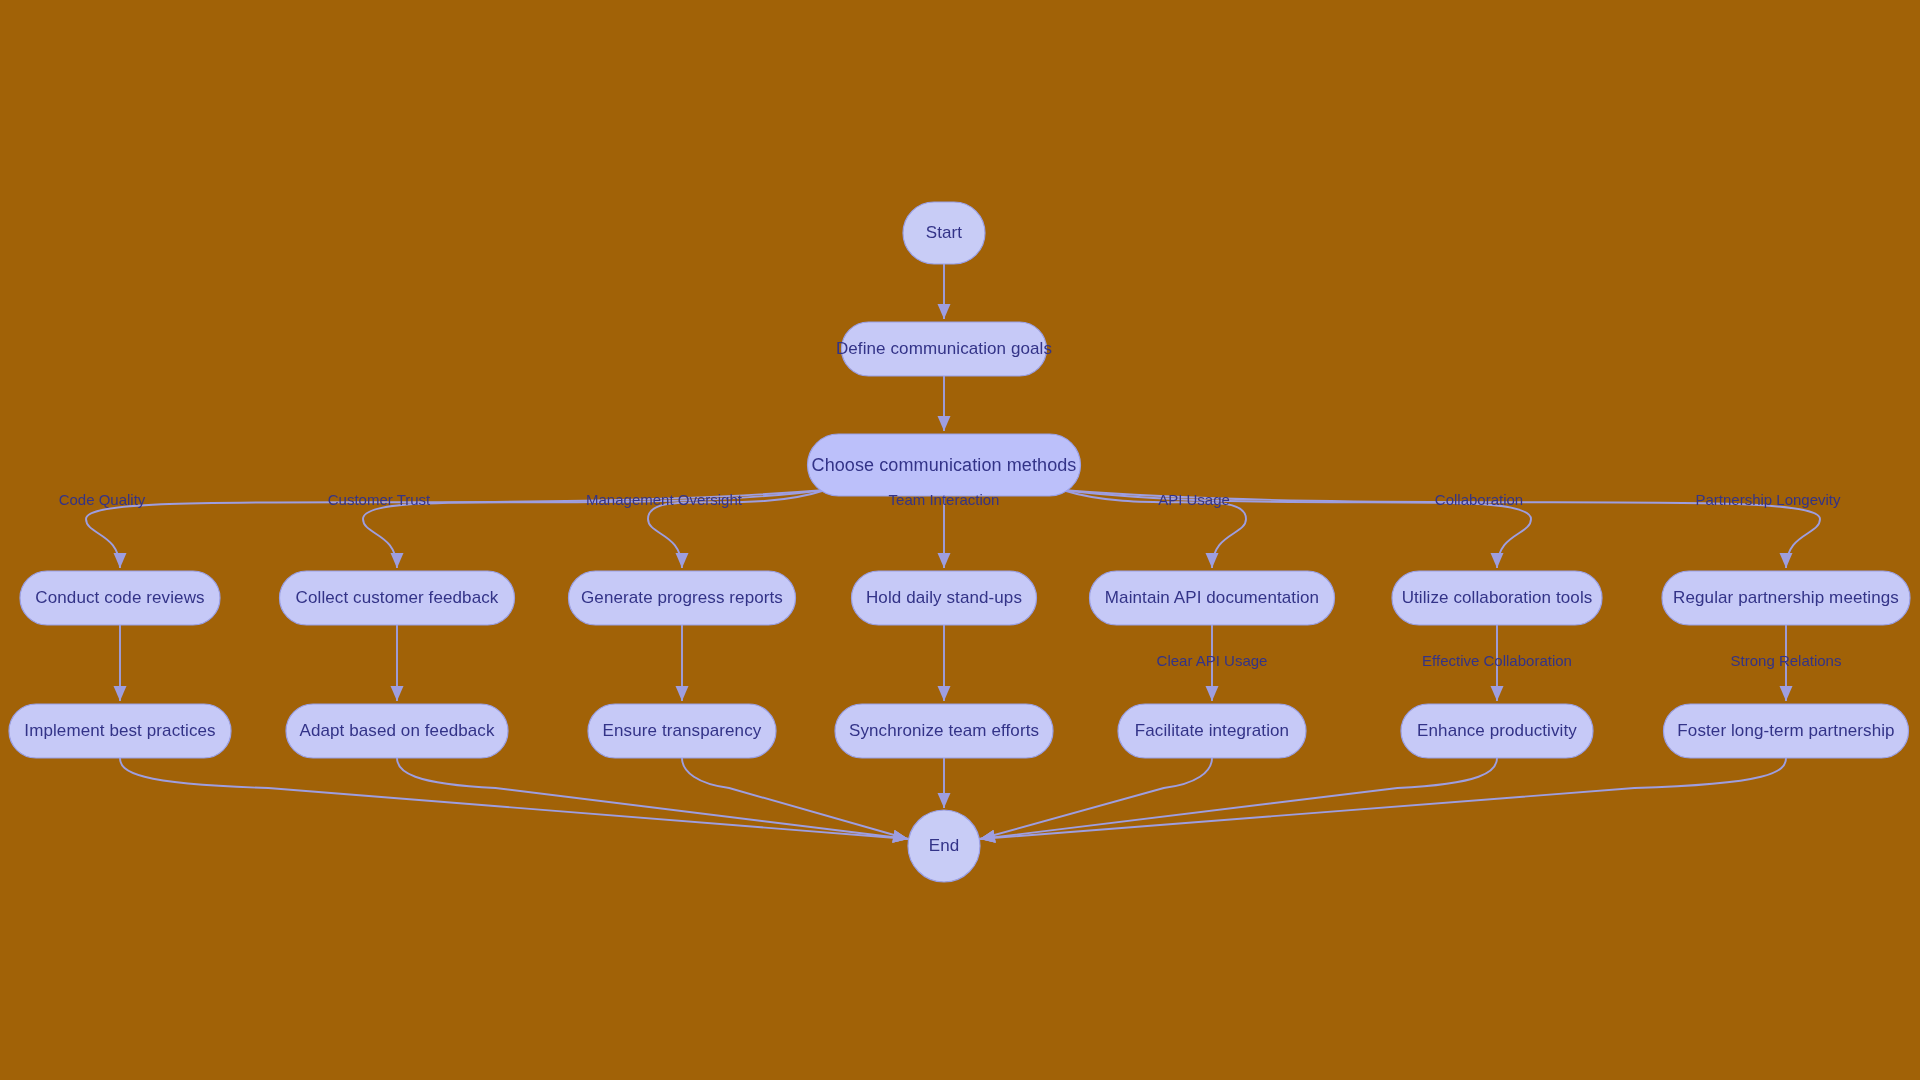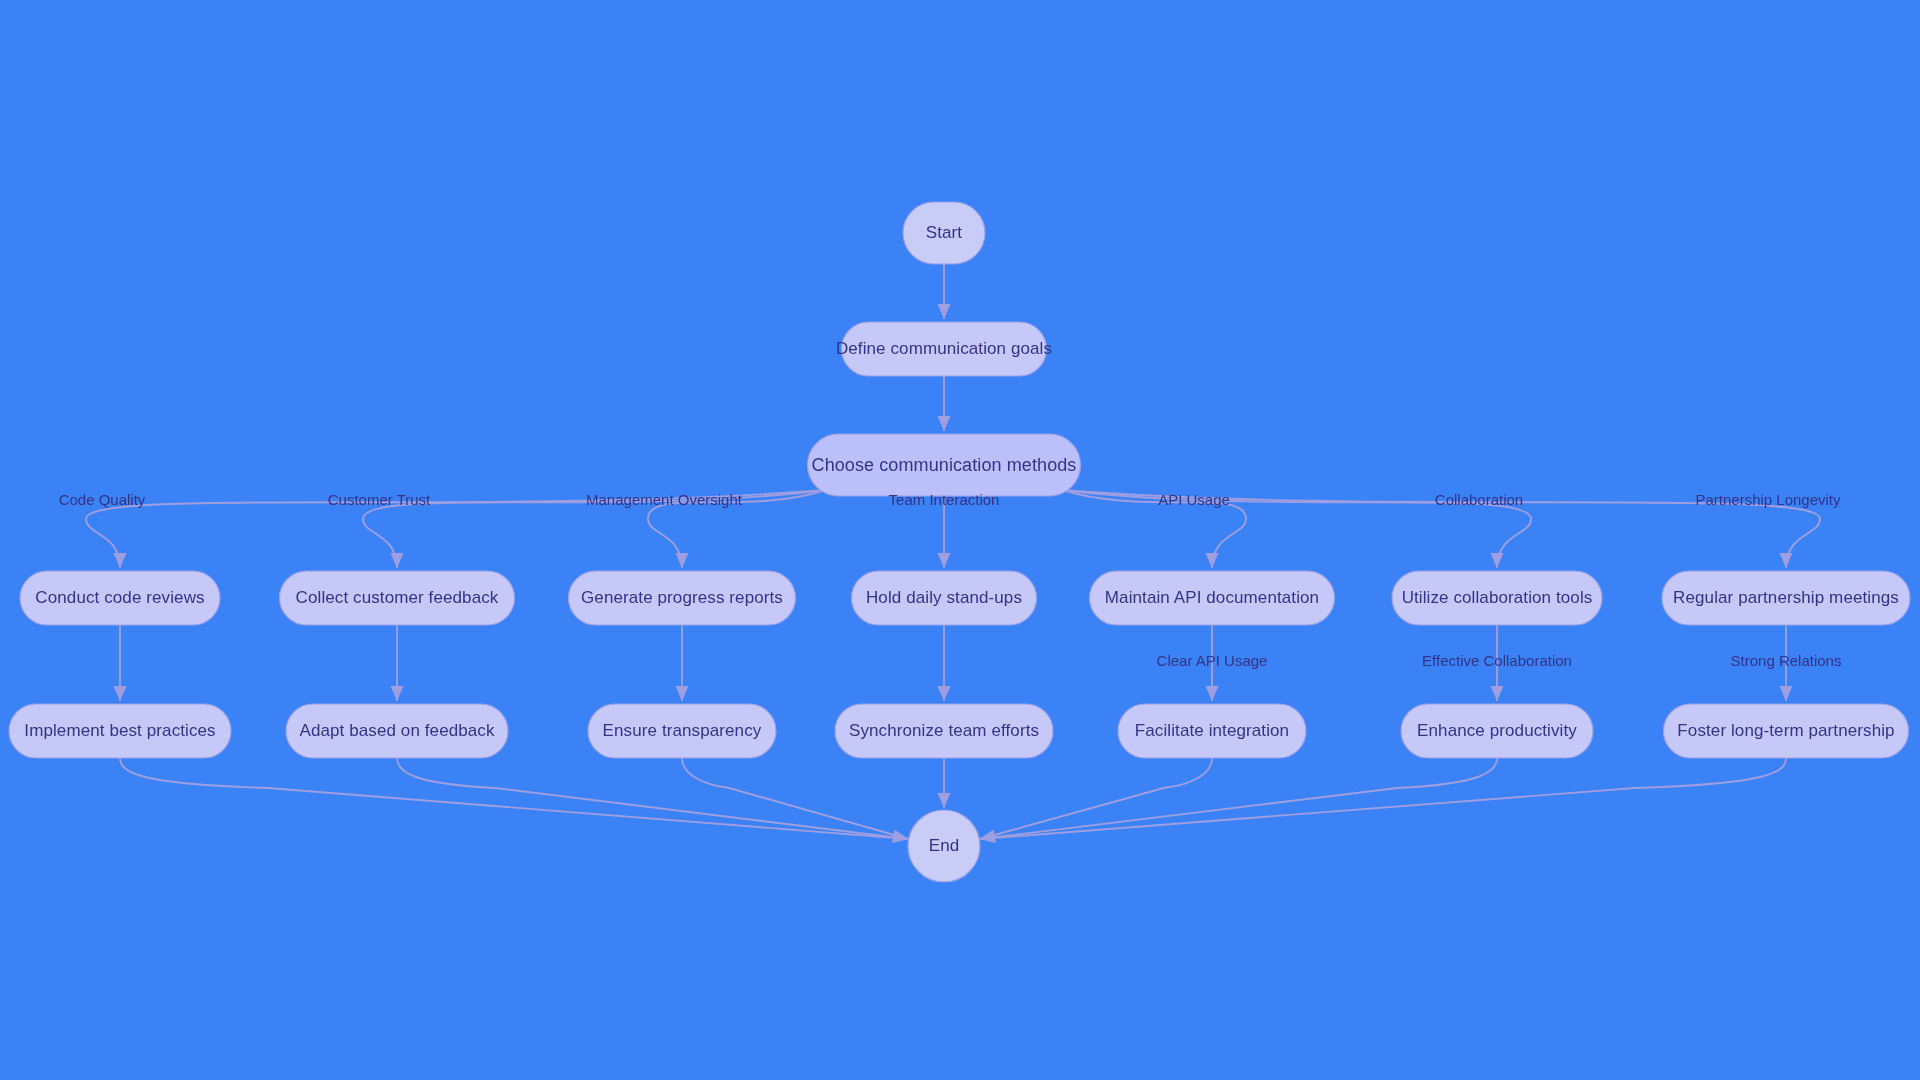--- a/index.html
+++ b/index.html
@@ -9,21 +9,21 @@
     background: #ffffff;
     width: 1920px;
     height: 1080px;
     overflow: hidden;
     font-family: "Liberation Sans", sans-serif;
   }
   #flow-root {
     position: relative;
     width: 1920px;
     height: 1080px;
-    background: #3b82f6;
+    background: #a16207;
   }
   svg#flow-svg {
     position: absolute;
     top: 0;
     left: 0;
     width: 1920px;
     height: 1080px;
     display: block;
   }
   .node-shape {

